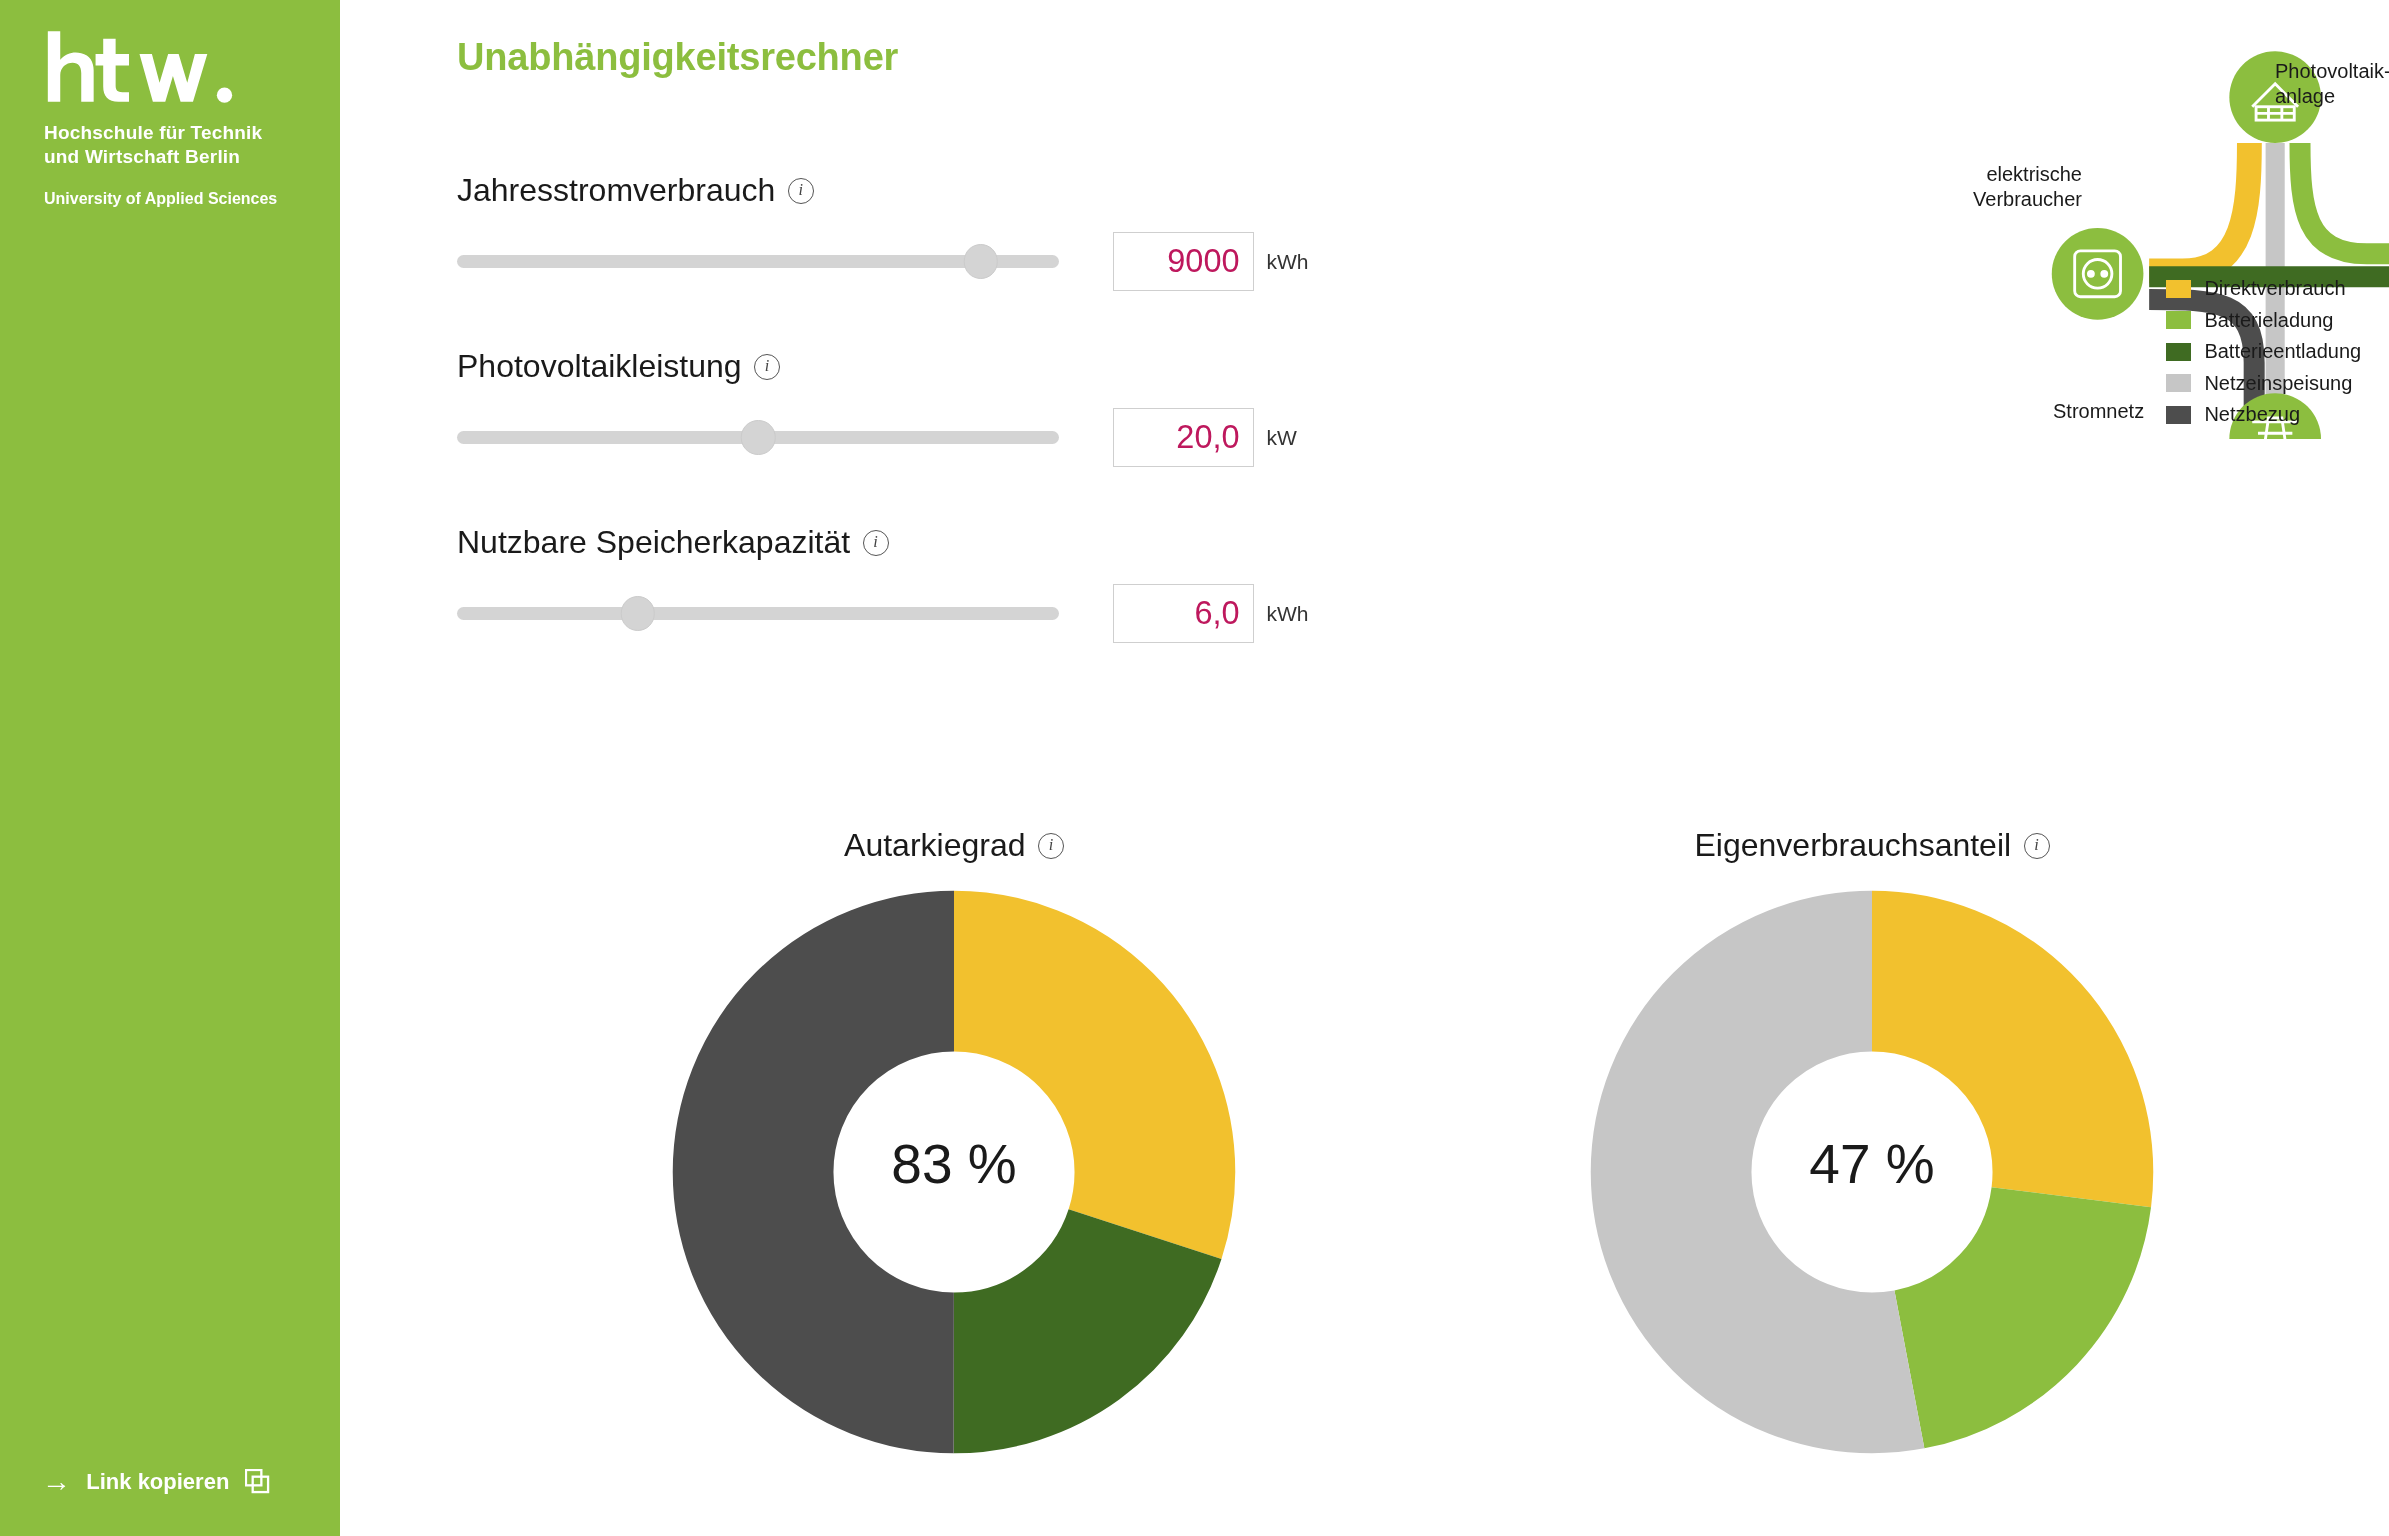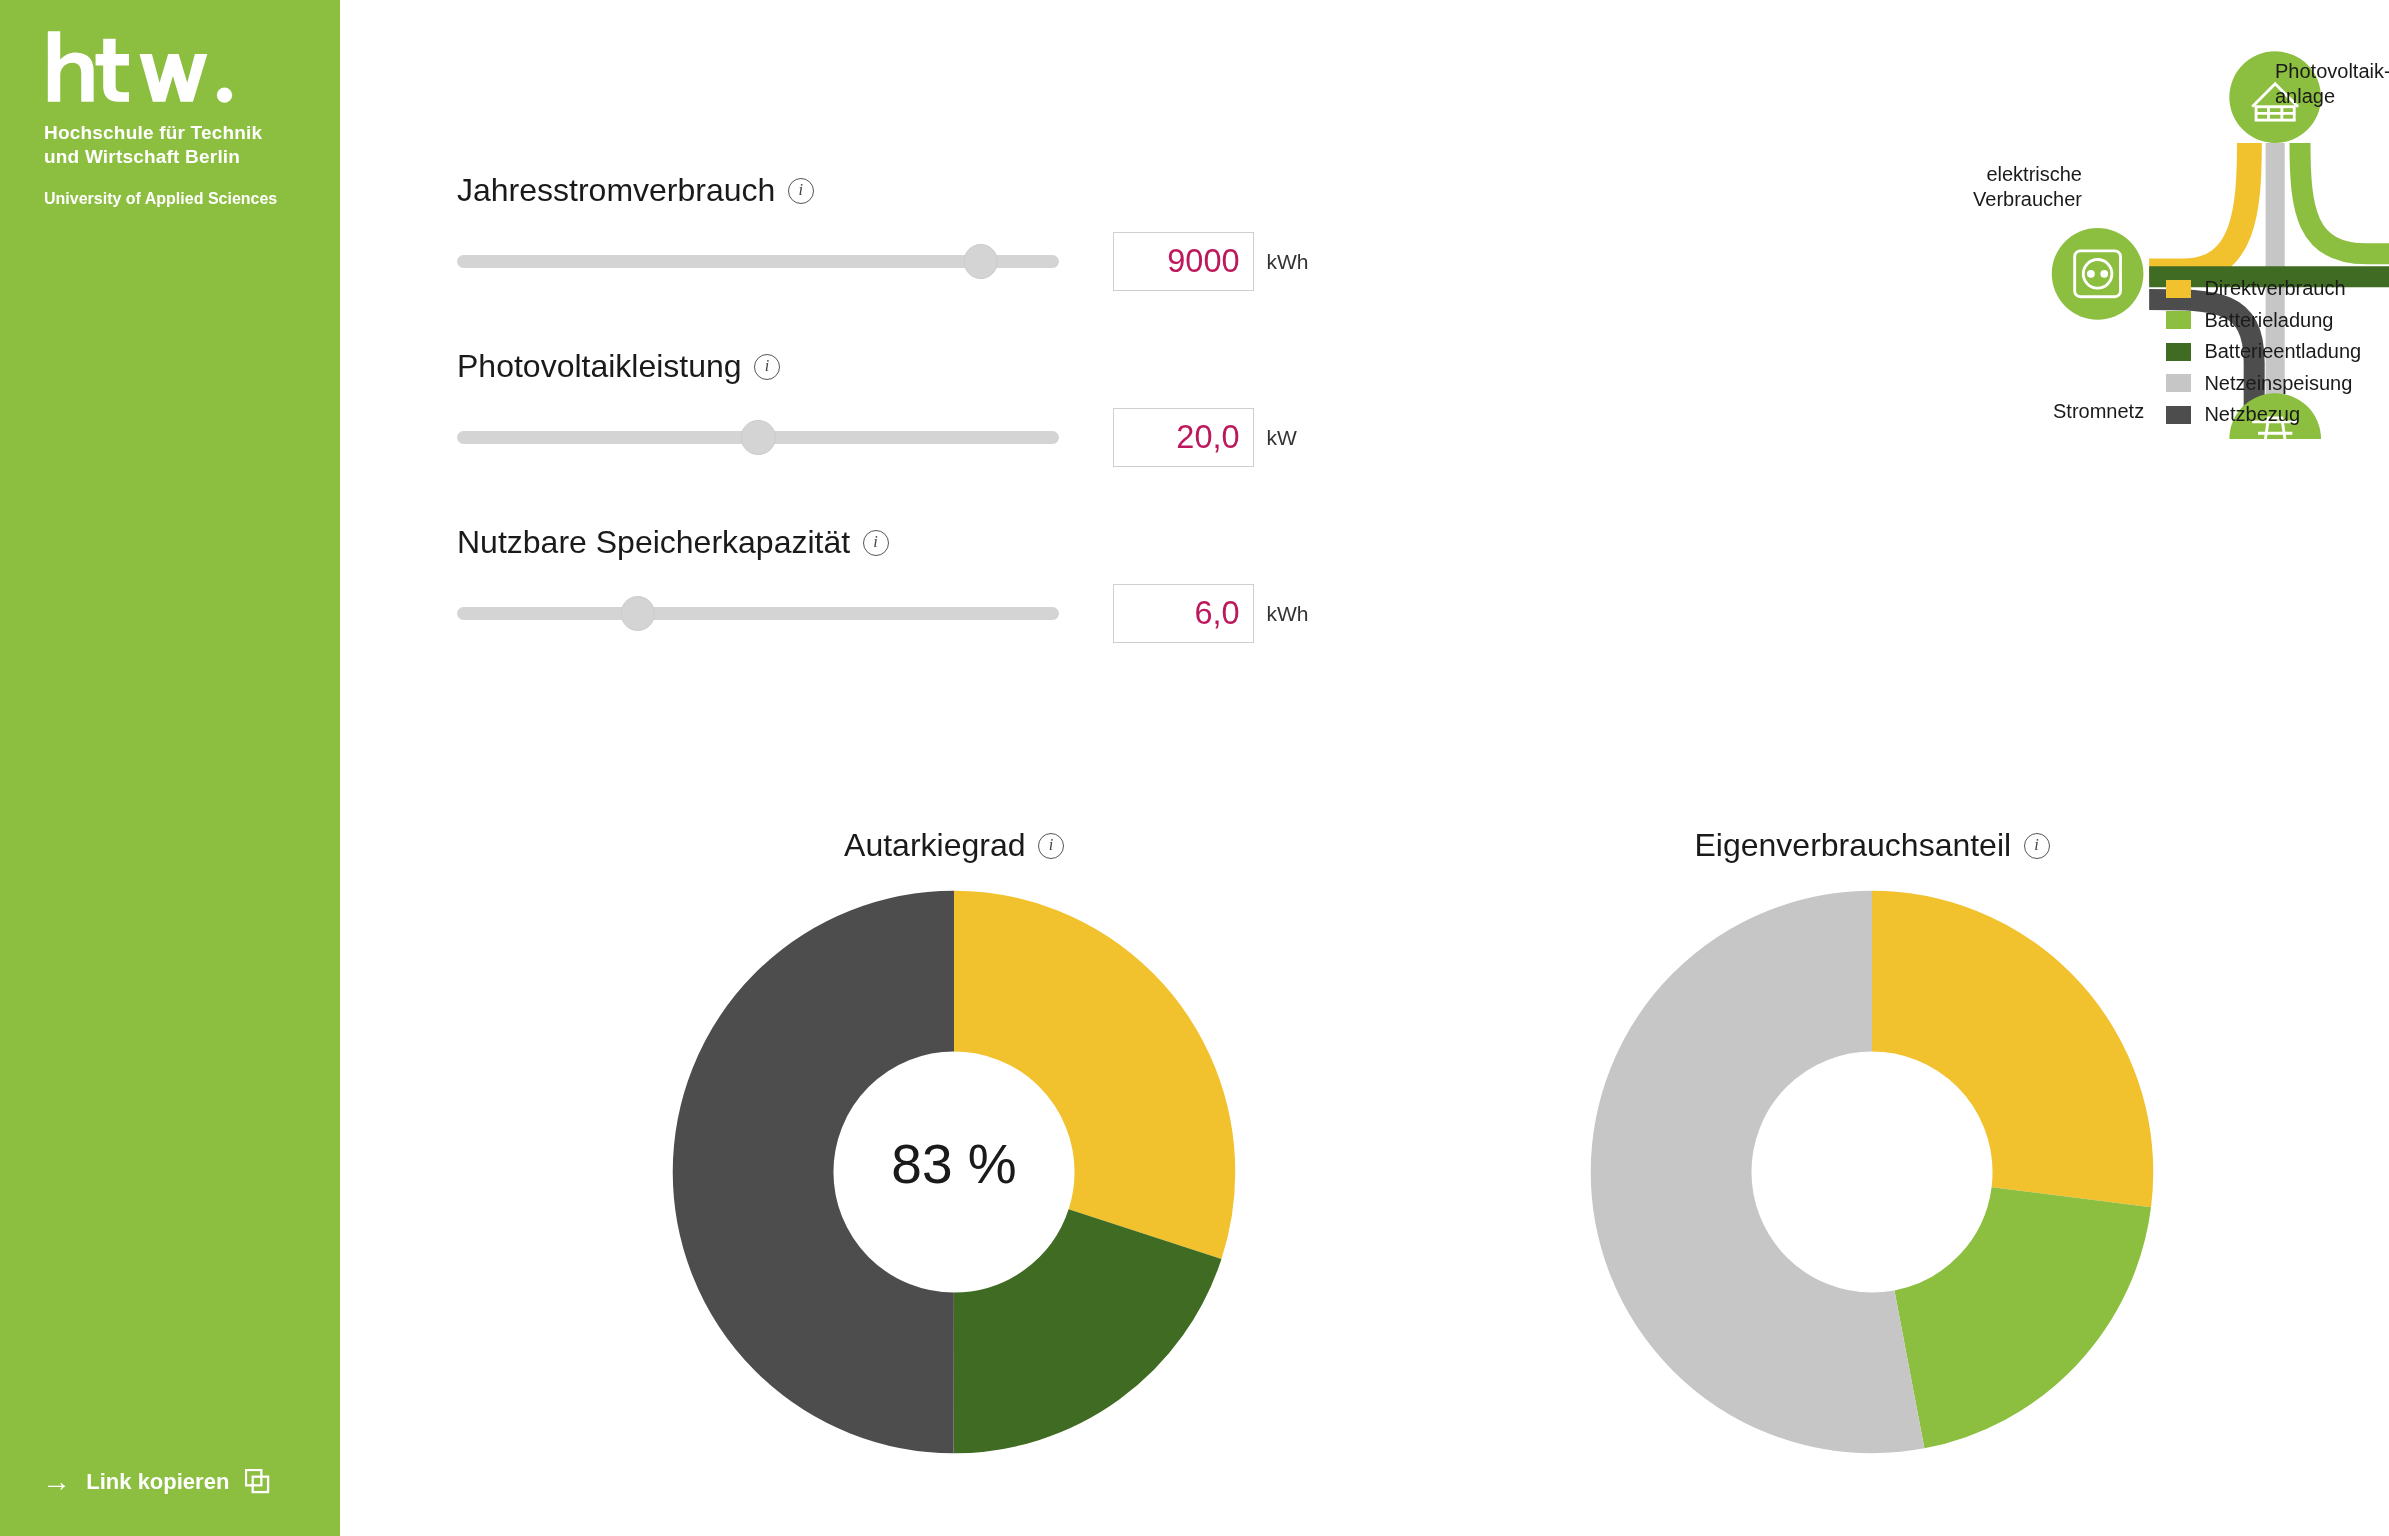--- a/index.html
+++ b/index.html
@@ -272,20 +272,21 @@
       <svg width="25" height="25" viewBox="0 0 26 26">
         <rect x="1" y="1" width="16" height="16" fill="none" stroke="#ffffff" stroke-width="2.4"></rect>
         <rect x="8" y="8" width="16" height="16" fill="none" stroke="#ffffff" stroke-width="2.4"></rect>
       </svg>
     </span>
   </div>
 </div>
 
 <div class="main">
 
+  <div class="page-title">Unabhängigkeitsrechner</div>
 
   <div class="controls">
 
     <div class="control-block">
       <div class="control-label">
         <span>Jahresstromverbrauch</span>
         <span class="info-icon">i</span>
       </div>
       <div class="control-row">
         <div class="slider">
@@ -442,18 +443,19 @@
         <svg width="574" height="574" viewBox="0 0 200 200">
           <g transform="rotate(-90 100 100)">
 
             <circle cx="100" cy="100" r="70" fill="none" stroke="#F2C12E" stroke-width="56" stroke-dasharray="118.75 321.07" stroke-dashoffset="0"></circle>
 
             <circle cx="100" cy="100" r="70" fill="none" stroke="#8CBE3F" stroke-width="56" stroke-dasharray="87.96 351.86" stroke-dashoffset="-118.75"></circle>
 
             <circle cx="100" cy="100" r="70" fill="none" stroke="#C6C6C6" stroke-width="56" stroke-dasharray="233.10 206.72" stroke-dashoffset="-206.71"></circle>
           </g>
         </svg>
+        <div class="donut-center-value">47 %</div>
       </div>
     </div>
 
   </div>
 </div>
 
 
 </body></html>

